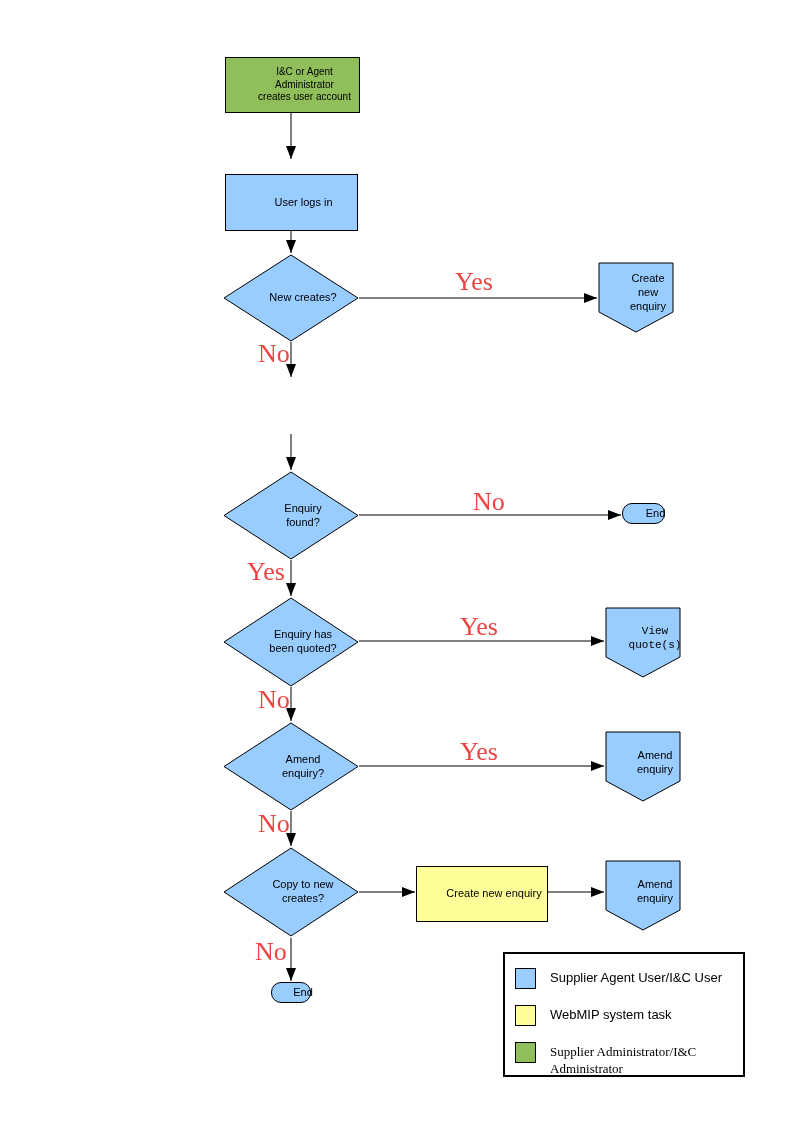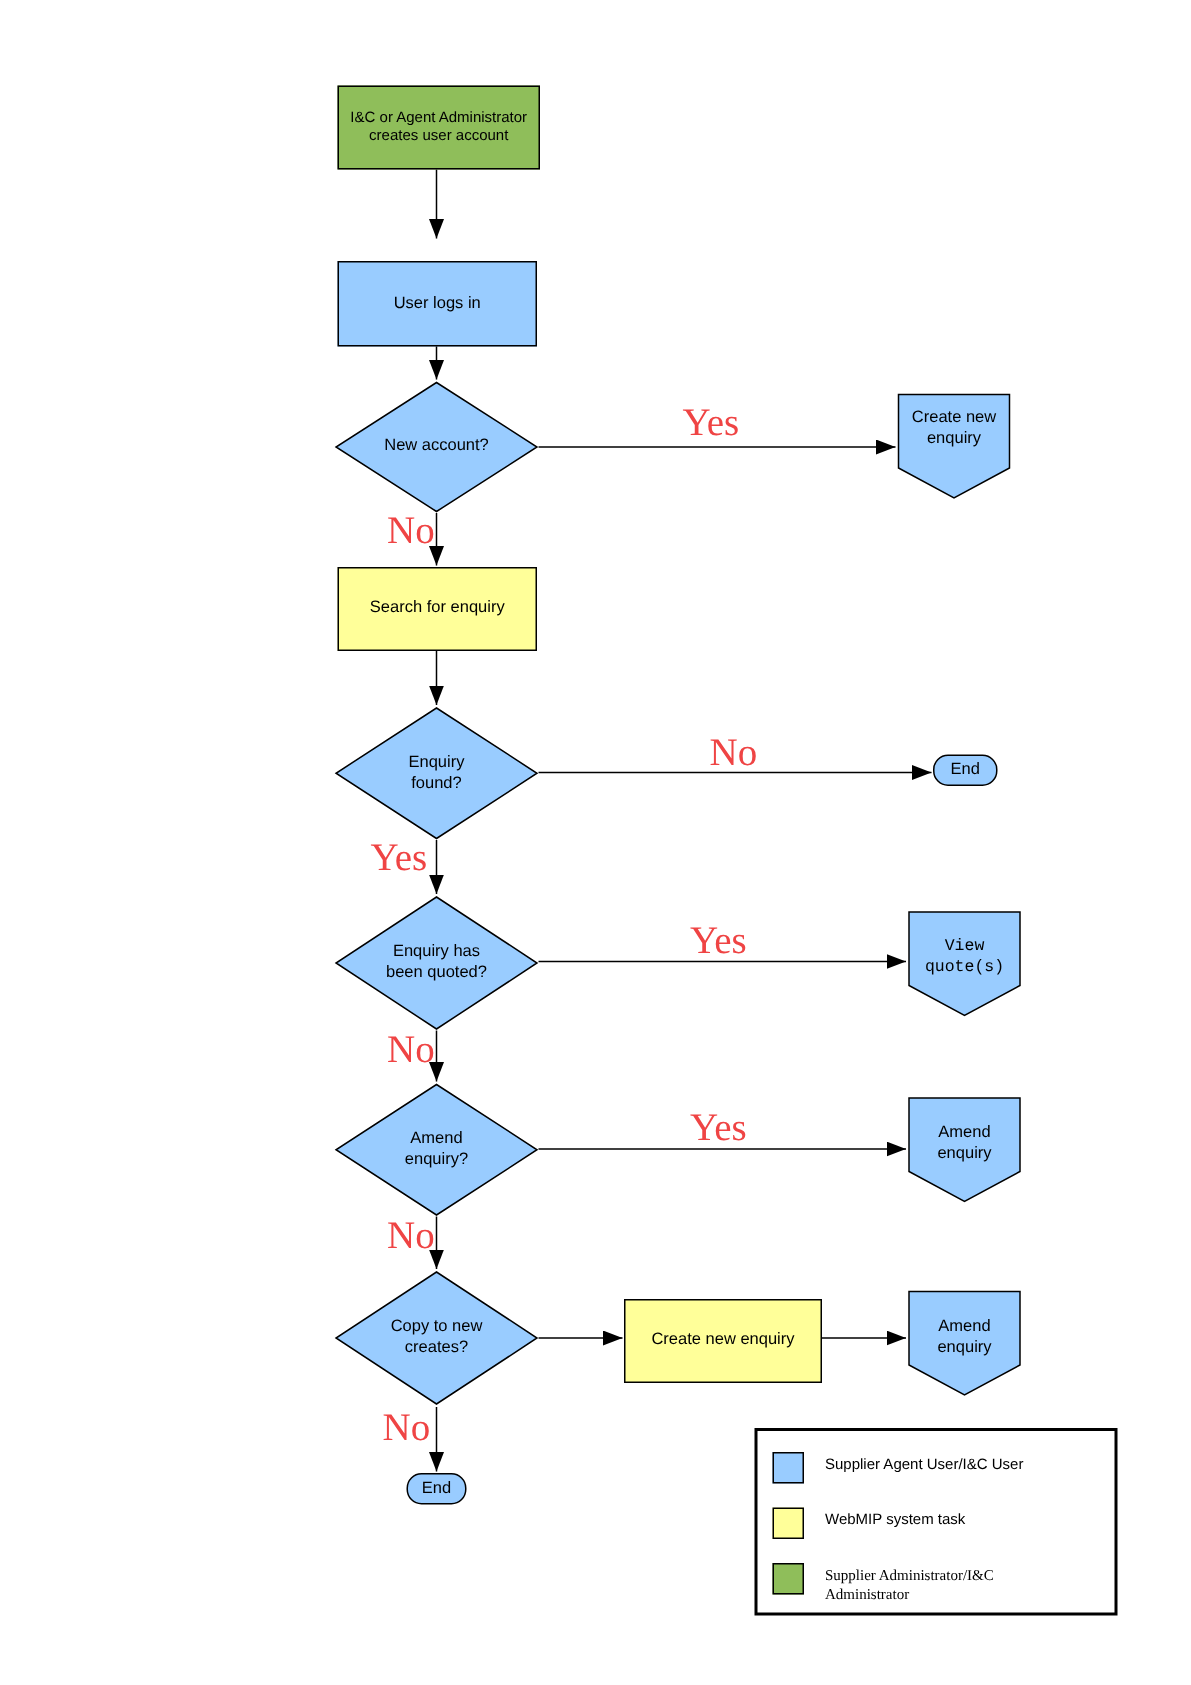--- a/index.html
+++ b/index.html
@@ -16,20 +16,21 @@
     position: absolute;
     left: 0; top: 0;
     width: 794px; height: 1123px;
   }
   .connectors line { stroke: #000; stroke-width: 1; }
   .node {
     position: absolute;
     display: flex;
     align-items: center;
     justify-content: center;
+    padding-left: 24px;
   }
   .node svg.shape-bg {
     position: absolute;
     left: 0; top: 0;
     width: 100%; height: 100%;
   }
   .node-label {
     position: relative;
     text-align: center;
     font-size: 11px;
@@ -68,21 +69,21 @@
     align-items: flex-start;
   }
   .legend-swatch {
     width: 21px; height: 21px;
     border: 1px solid #000;
     flex: 0 0 auto;
   }
   .legend-label {
     margin-left: 14px;
     margin-top: 2px;
-    font-size: 10px;
+    font-size: 13px;
     line-height: 1.3;
     color: #000;
     white-space: pre-line;
     max-width: 190px;
   }
 </style>
 </head>
 <body>
 
 <div class="page">
@@ -115,34 +116,31 @@
   </div>
 
   <div class="node rect-node" style="left: 225px; top: 161px; width: 133px; height: 57px; background-color: rgb(153, 204, 255); margin-top: 13px;">
     <div class="node-label">User logs in</div>
   </div>
 
   <div class="node diamond-node" style="left:223px;top:254px;width:136px;height:88px;">
     <svg class="shape-bg" viewBox="0 0 136 88" preserveAspectRatio="none">
       <polygon points="68,1 135,44 68,87 1,44" stroke="#000" stroke-width="1" fill="#99CCFF"></polygon>
     </svg>
-    <div class="node-label">New account?</div>
+    <div class="node-label">New creates?</div>
   </div>
 
   <div class="node pent-node" style="left:598px;top:262px;width:76px;height:71px;">
     <svg class="shape-bg" viewBox="0 0 76 71" preserveAspectRatio="none">
       <polygon points="1,1 75,1 75,50 38,70 1,50" stroke="#000" stroke-width="1" fill="#99CCFF"></polygon>
     </svg>
     <div class="node-label">Create new
 enquiry</div>
   </div>
 
-  <div class="node rect-node" style="left: 225px; top: 378px; width: 133px; height: 56px; background-color: rgb(255, 255, 153);">
-    <div class="node-label">Search for enquiry</div>
-  </div>
 
   <div class="node diamond-node" style="left:223px;top:471px;width:136px;height:89px;">
     <svg class="shape-bg" viewBox="0 0 136 89" preserveAspectRatio="none">
       <polygon points="68,1 135,44.5 68,88 1,44.5" stroke="#000" stroke-width="1" fill="#99CCFF"></polygon>
     </svg>
     <div class="node-label">Enquiry
 found?</div>
   </div>
 
   <div class="node stadium-node" style="left: 622px; top: 503px; width: 43px; height: 21px; background-color: rgb(153, 204, 255);">

